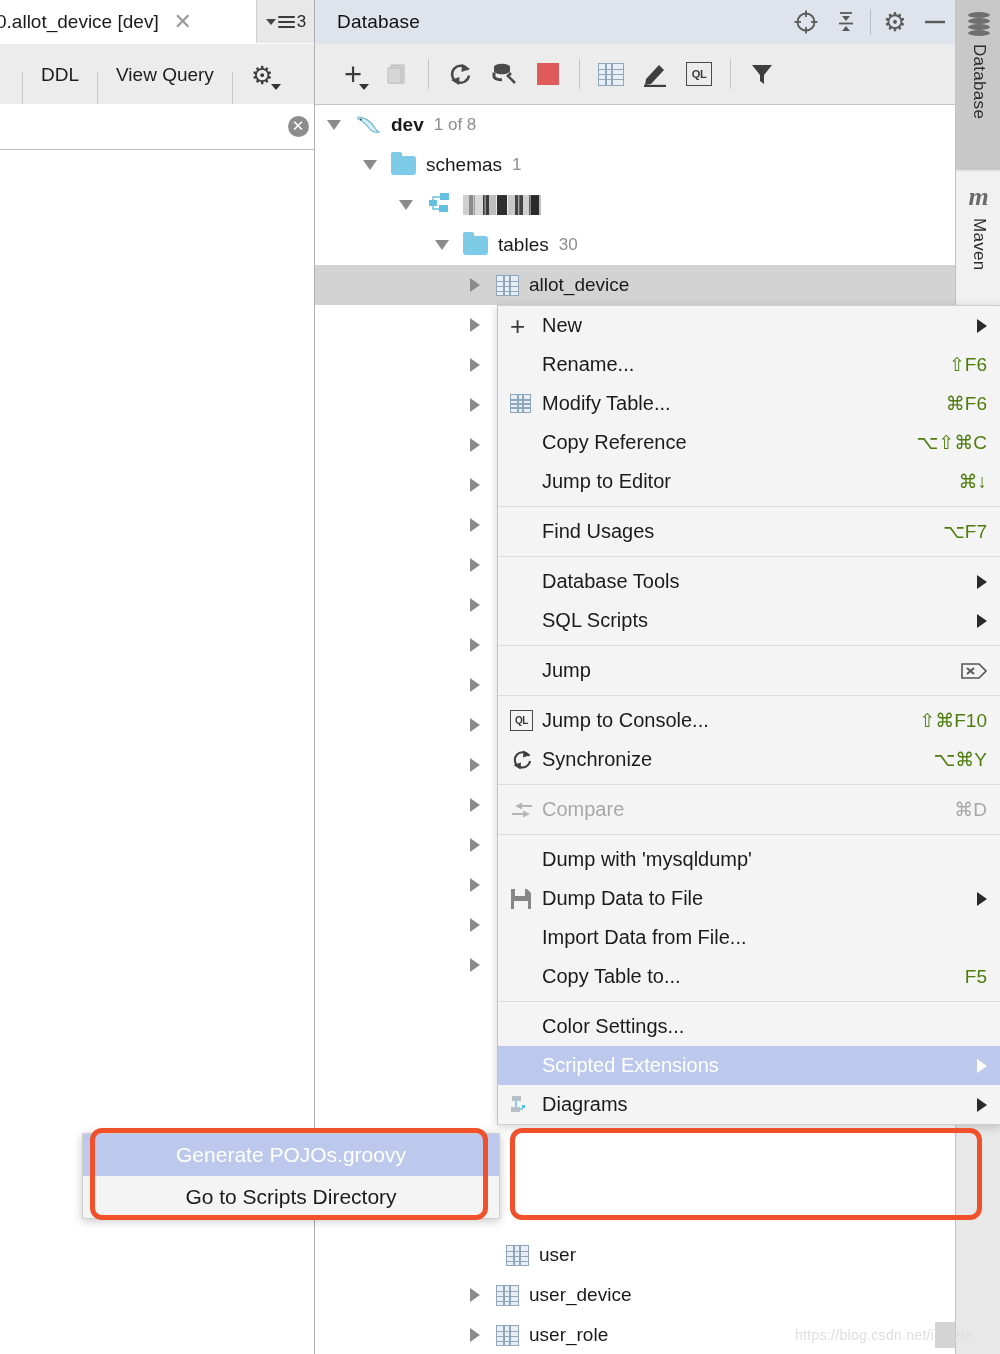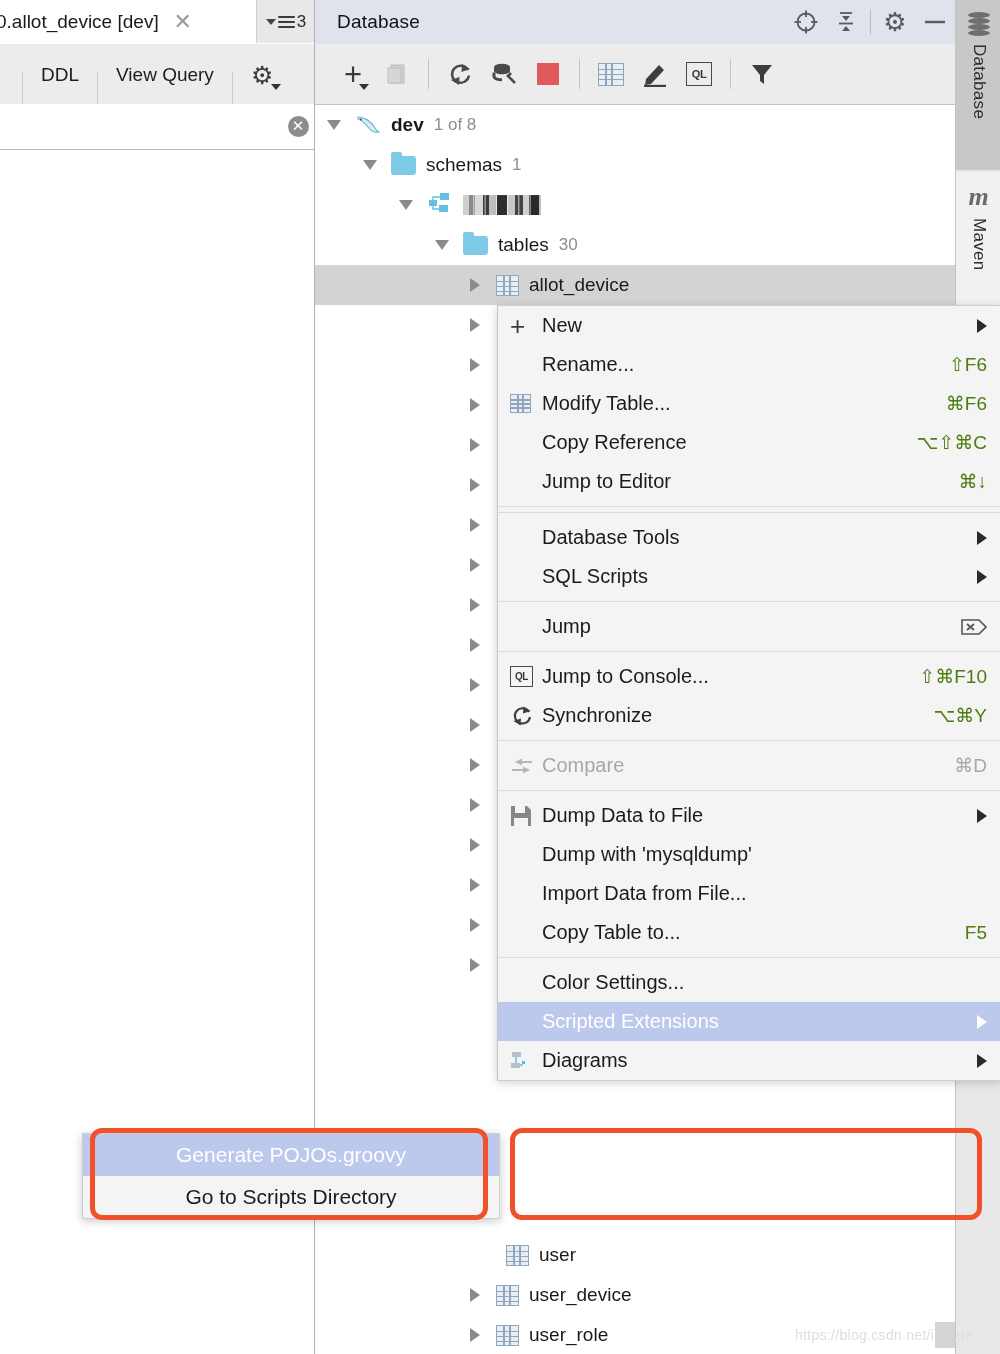--- a/index.html
+++ b/index.html
@@ -399,20 +399,25 @@
     <span class="mi-acc">⌥⇧⌘C</span>
   </div>
   <div class="mi">
     <span class="mi-ico"></span>
     <span class="mi-label">Jump to Editor</span>
     <span class="mi-acc">⌘↓</span>
   </div>
 
   <div class="msep"></div>
 
+  <div class="mi">
+    <span class="mi-ico"></span>
+    <span class="mi-label">Find Usages</span>
+    <span class="mi-acc">⌥F7</span>
+  </div>
 
   <div class="msep"></div>
 
   <div class="mi">
     <span class="mi-ico"></span>
     <span class="mi-label">Database Tools</span>
     <span class="mi-arrow"></span>
   </div>
   <div class="mi">
     <span class="mi-ico"></span>
@@ -465,33 +470,33 @@
           <polygon points="12,2.5 5,6 12,9.5" fill="#b6b6b6"></polygon>
         </svg>
     </span>
     <span class="mi-label">Compare</span>
     <span class="mi-acc" style="color:#a8a8a8;">⌘D</span>
   </div>
 
   <div class="msep"></div>
 
   <div class="mi">
+    <span class="mi-ico"></span>
+    <span class="mi-label">Dump with 'mysqldump'</span>
+  </div>
+  <div class="mi">
     <span class="mi-ico">
       <svg width="22" height="22" viewBox="0 0 22 22">
           <path d="M1 1 h16 l4 4 v16 h-20 z" fill="#878787"></path>
           <rect x="5" y="1" width="10" height="7" fill="#f4f4f4"></rect>
           <rect x="4" y="13" width="14" height="8" fill="#f4f4f4"></rect>
         </svg>
     </span>
     <span class="mi-label">Dump Data to File</span>
     <span class="mi-arrow"></span>
-  </div>
-  <div class="mi">
-    <span class="mi-ico"></span>
-    <span class="mi-label">Dump with 'mysqldump'</span>
   </div>
   <div class="mi">
     <span class="mi-ico"></span>
     <span class="mi-label">Import Data from File...</span>
   </div>
   <div class="mi">
     <span class="mi-ico"></span>
     <span class="mi-label">Copy Table to...</span>
     <span class="mi-acc">F5</span>
   </div>

